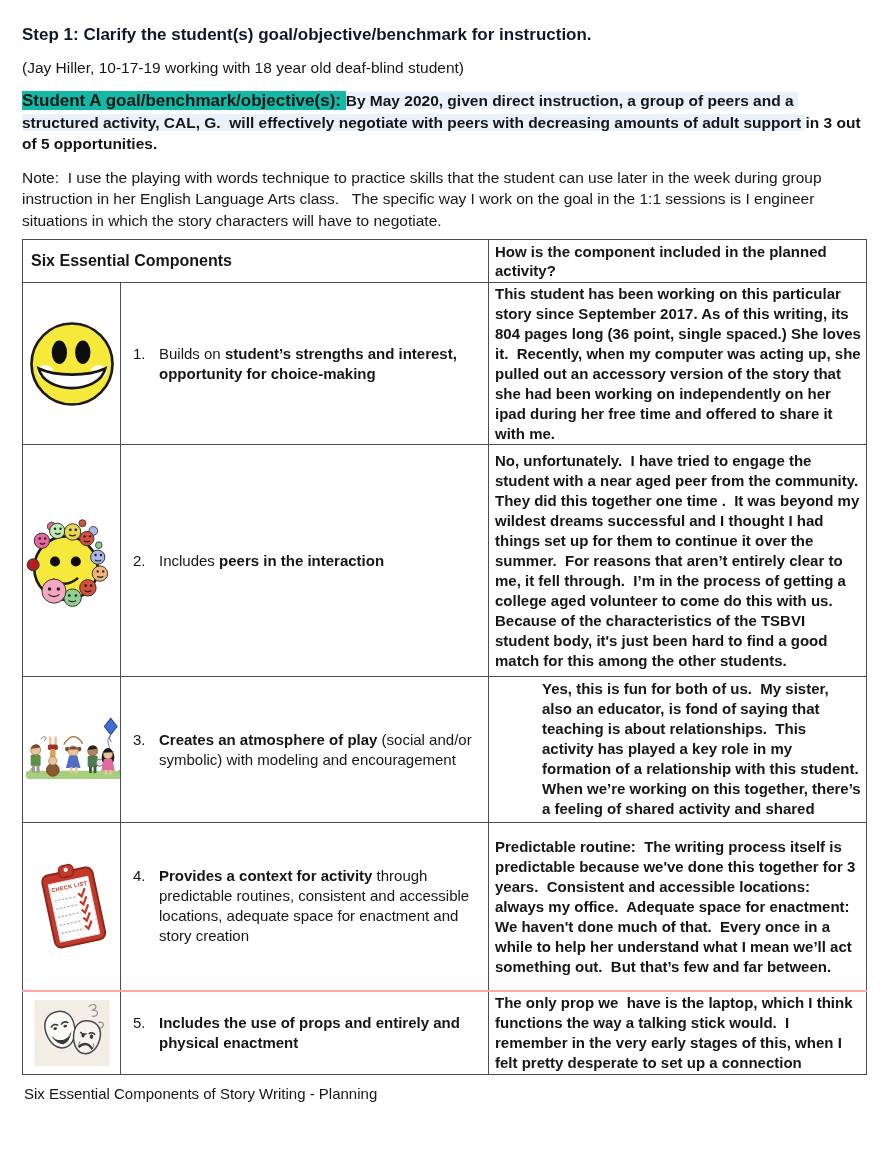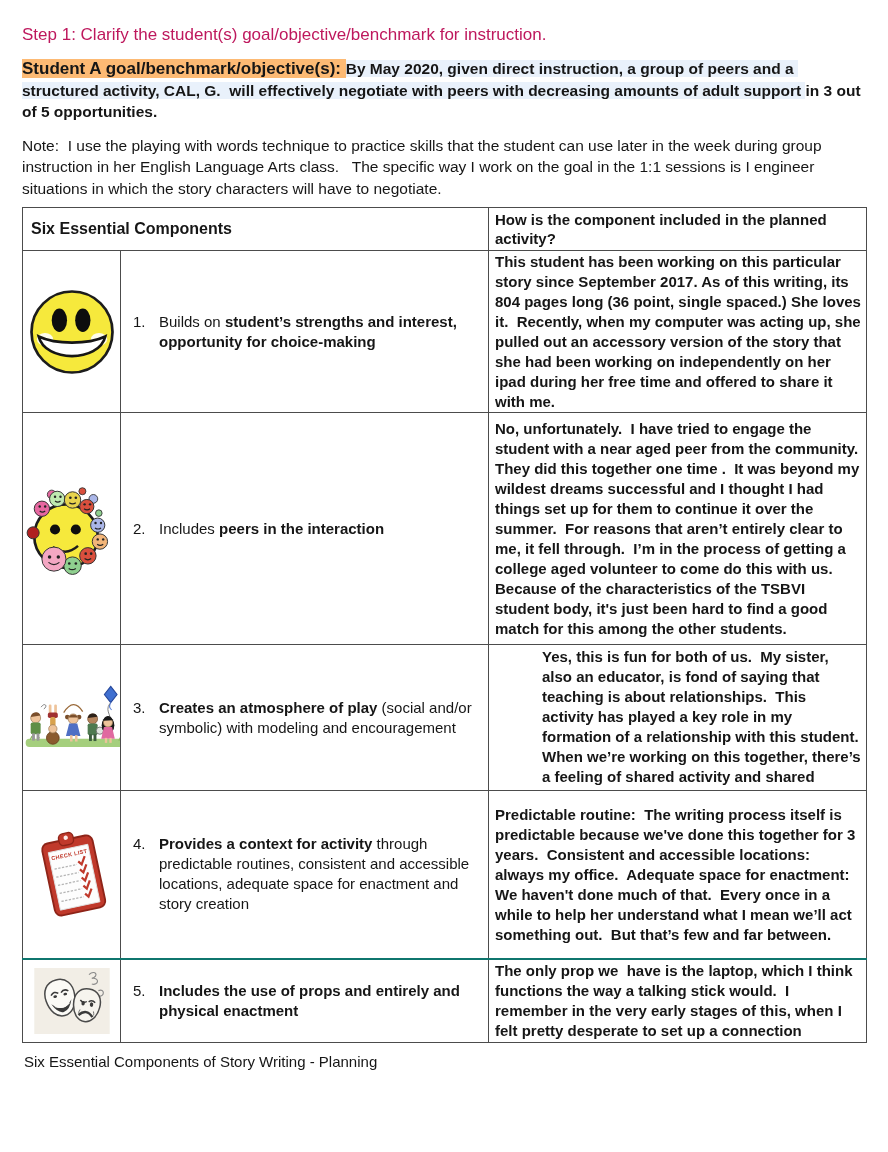--- a/index.html
+++ b/index.html
@@ -5,47 +5,47 @@
   * { margin:0; padding:0; box-sizing:border-box; }
   html,body { background:#ffffff; }
   body {
     width:888px; height:1152px; overflow:hidden;
     font-family:"Liberation Sans", sans-serif;
     color:#161616;
   }
   .page { padding:24px 22px 0 22px; }
 
   .h-step {
-    color:#be185d; font-weight:normal; font-size:17px; line-height:22px;
+    color:#0f172a; font-weight:bold; font-size:17px; line-height:22px;
   }
   .byline { margin-top:12px; font-size:15.5px; line-height:20px; white-space:pre-wrap; }
 
   .goal { margin-top:12px; line-height:21.5px; white-space:pre-wrap; max-width:844px; }
-  .goal .goal-label { font-size:17px; font-weight:bold; background:#fdba74; }
+  .goal .goal-label { font-size:17px; font-weight:bold; background:#14b8a6; }
   .goal .goal-hl    { font-size:15.5px; font-weight:bold; background:#e9f1fb; }
   .goal .goal-tail  { font-size:15.5px; font-weight:bold; }
 
   .note { margin-top:12px; font-size:15.5px; line-height:21.5px; white-space:pre-wrap; max-width:844px; }
 
   .h-step2 { margin-top:10px; font-size:16.5px; line-height:23px; max-width:822px; }
 
   table.components {
     margin-top:8px; width:844px; table-layout:fixed;
     border-collapse:collapse;
   }
   table.components th, table.components td {
     border:1px solid #4c4c4c; vertical-align:middle; overflow:hidden;
   }
   th.hdr-left  { text-align:left; font-size:16px; padding:4px 8px; vertical-align:top; }
   th.hdr-right { text-align:left; font-size:15px; line-height:19px; padding:2px 6px; vertical-align:top; font-weight:bold; }
   tr.hdr-row   { height:37px; }
   tr.r1 { height:162px; } tr.r2 { height:232px; } tr.r3 { height:146px; }
   tr.r4 { height:168px; }
   tr.r5 { height:84px; }
-  tr.r5 td { border-top:2px solid #0f766e; }
+  tr.r5 td { border-top:2px solid #fca5a5; }
 
   td.img-cell { text-align:center; }
   td.comp-cell { padding:4px 10px 4px 12px; }
   .comp { display:flex; font-size:15px; line-height:20px; }
   .comp .num { width:26px; flex:0 0 26px; }
   .comp .txt { flex:1; }
   td.ans-cell { vertical-align:top; padding:1px 5px 0 6px;font-weight:bold; }
   td.ans-cell .ans {
     font-size:15px; line-height:20px; white-space:pre-wrap; overflow:hidden;
   }
@@ -57,20 +57,21 @@
 
   svg { display:block; margin:0 auto; }
 </style>
 </head>
 <body>
 
 <div class="page">
 
   <div class="h-step">Step 1: Clarify the student(s) goal/objective/benchmark for instruction.</div>
 
+  <div class="byline">(Jay Hiller, 10-17-19 working with 18 year old deaf-blind student)</div>
 
   <div class="goal"><span class="goal-label">Student A goal/benchmark/objective(s): </span><span class="goal-hl">By May 2020, given direct instruction, a group of peers and a structured activity, CAL, G.  will effectively negotiate with peers with decreasing amounts of adult support </span><span class="goal-tail">in 3 out of 5 opportunities.</span></div>
 
   <div class="note">Note:  I use the playing with words technique to practice skills that the student can use later in the week during group instruction in her English Language Arts class.   The specific way I work on the goal in the 1:1 sessions is I engineer situations in which the story characters will have to negotiate.</div>
 
 
   <table class="components">
     <colgroup>
         <col style="width:98px">
         <col style="width:368px">

